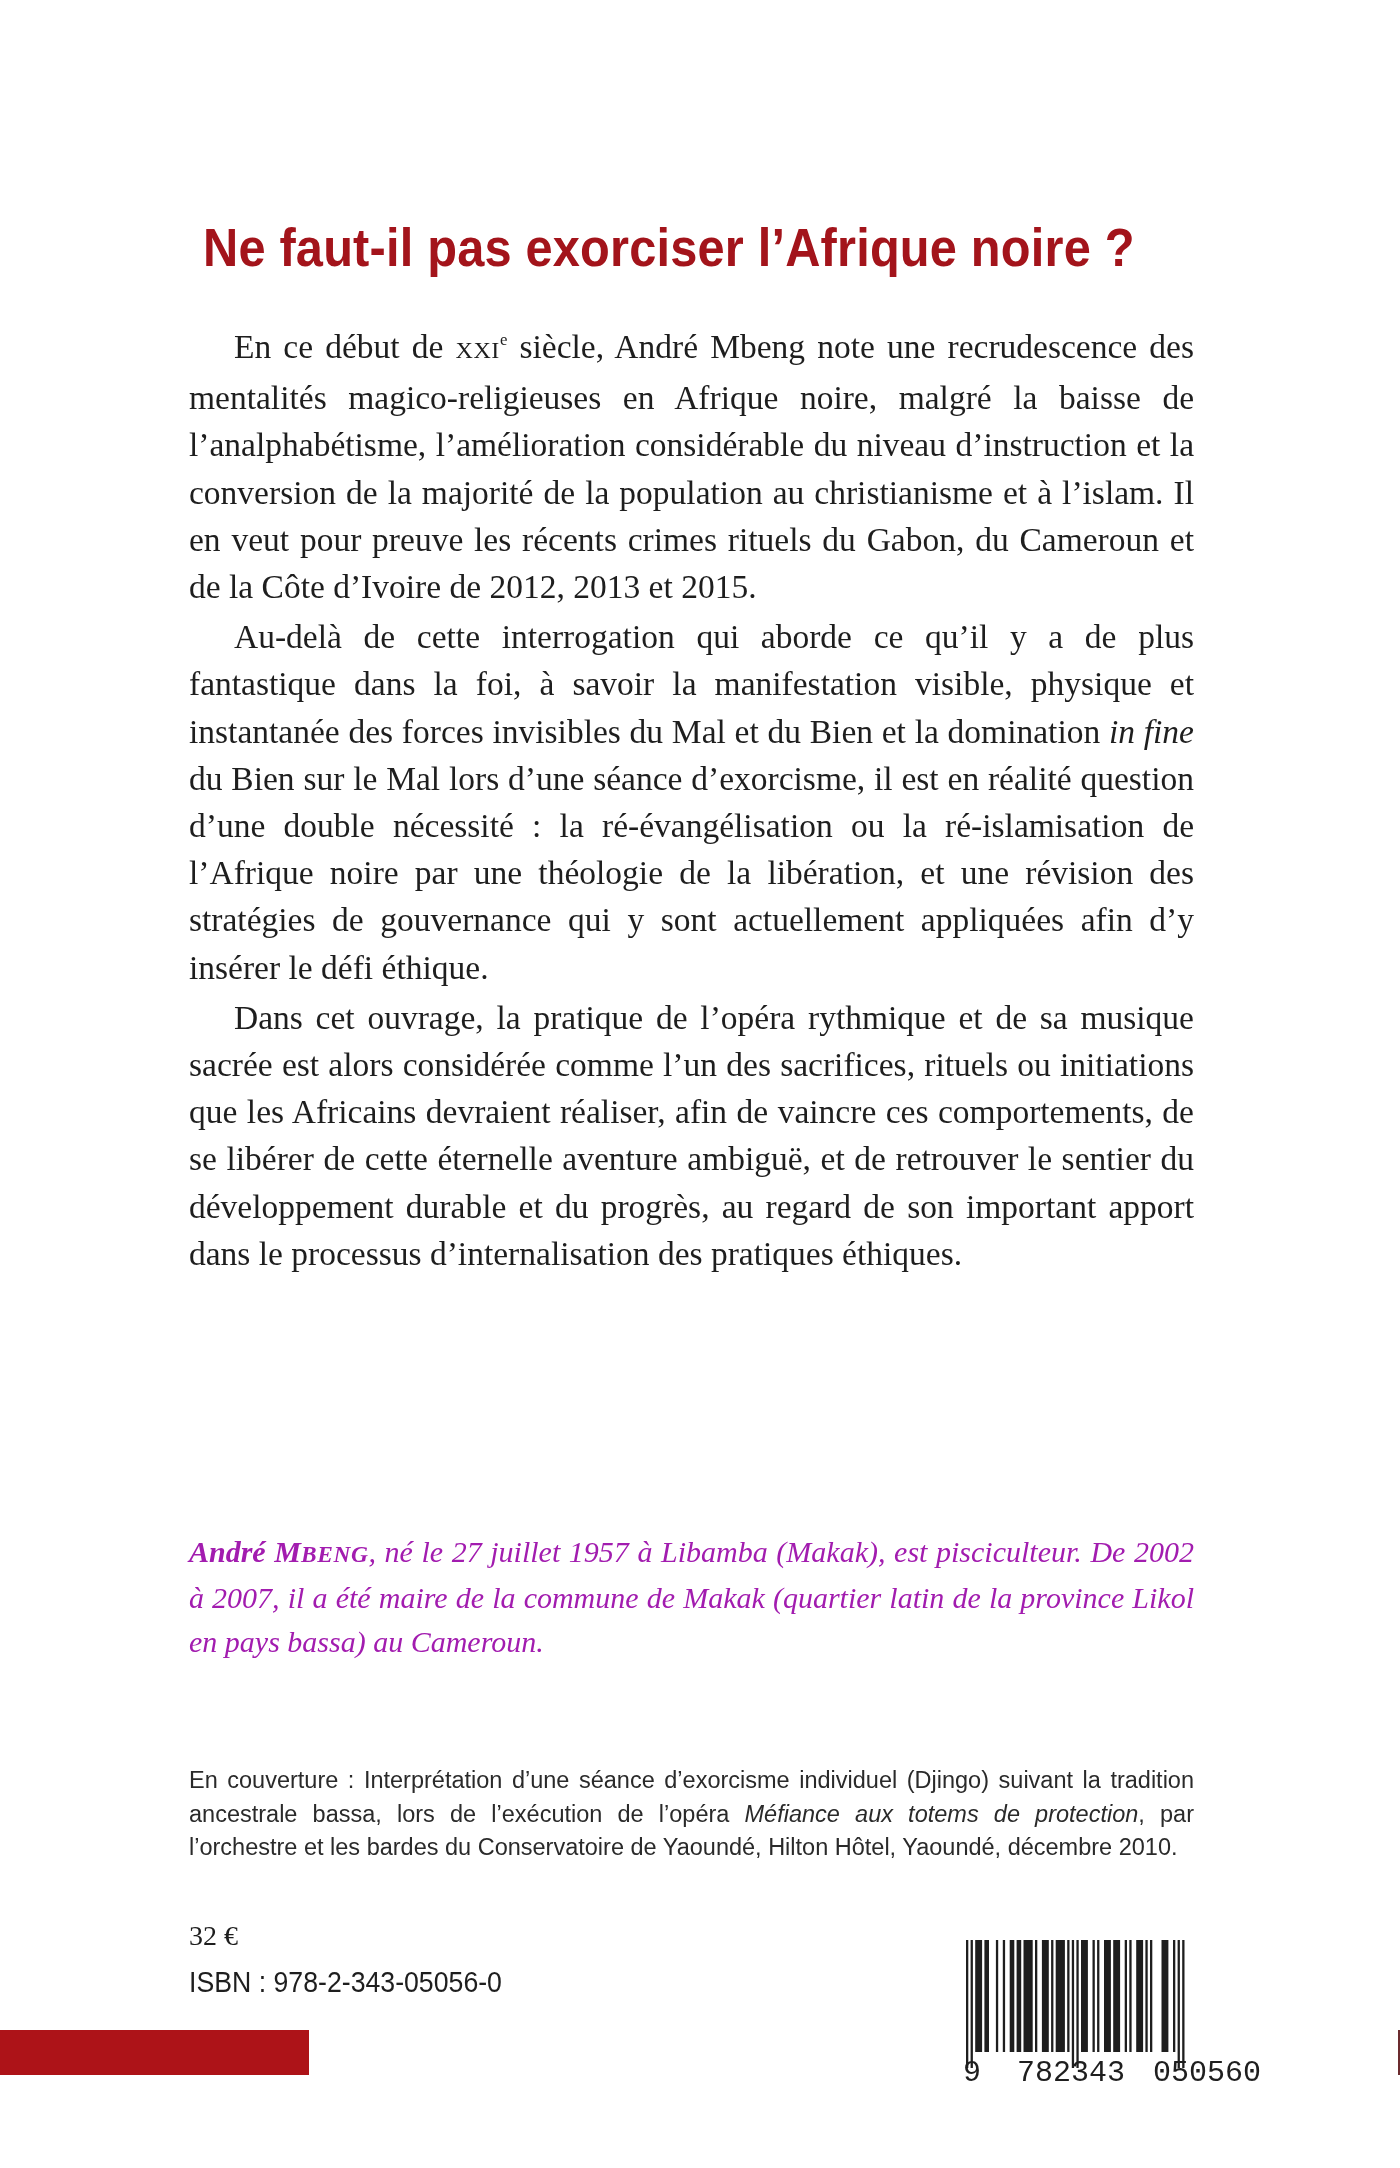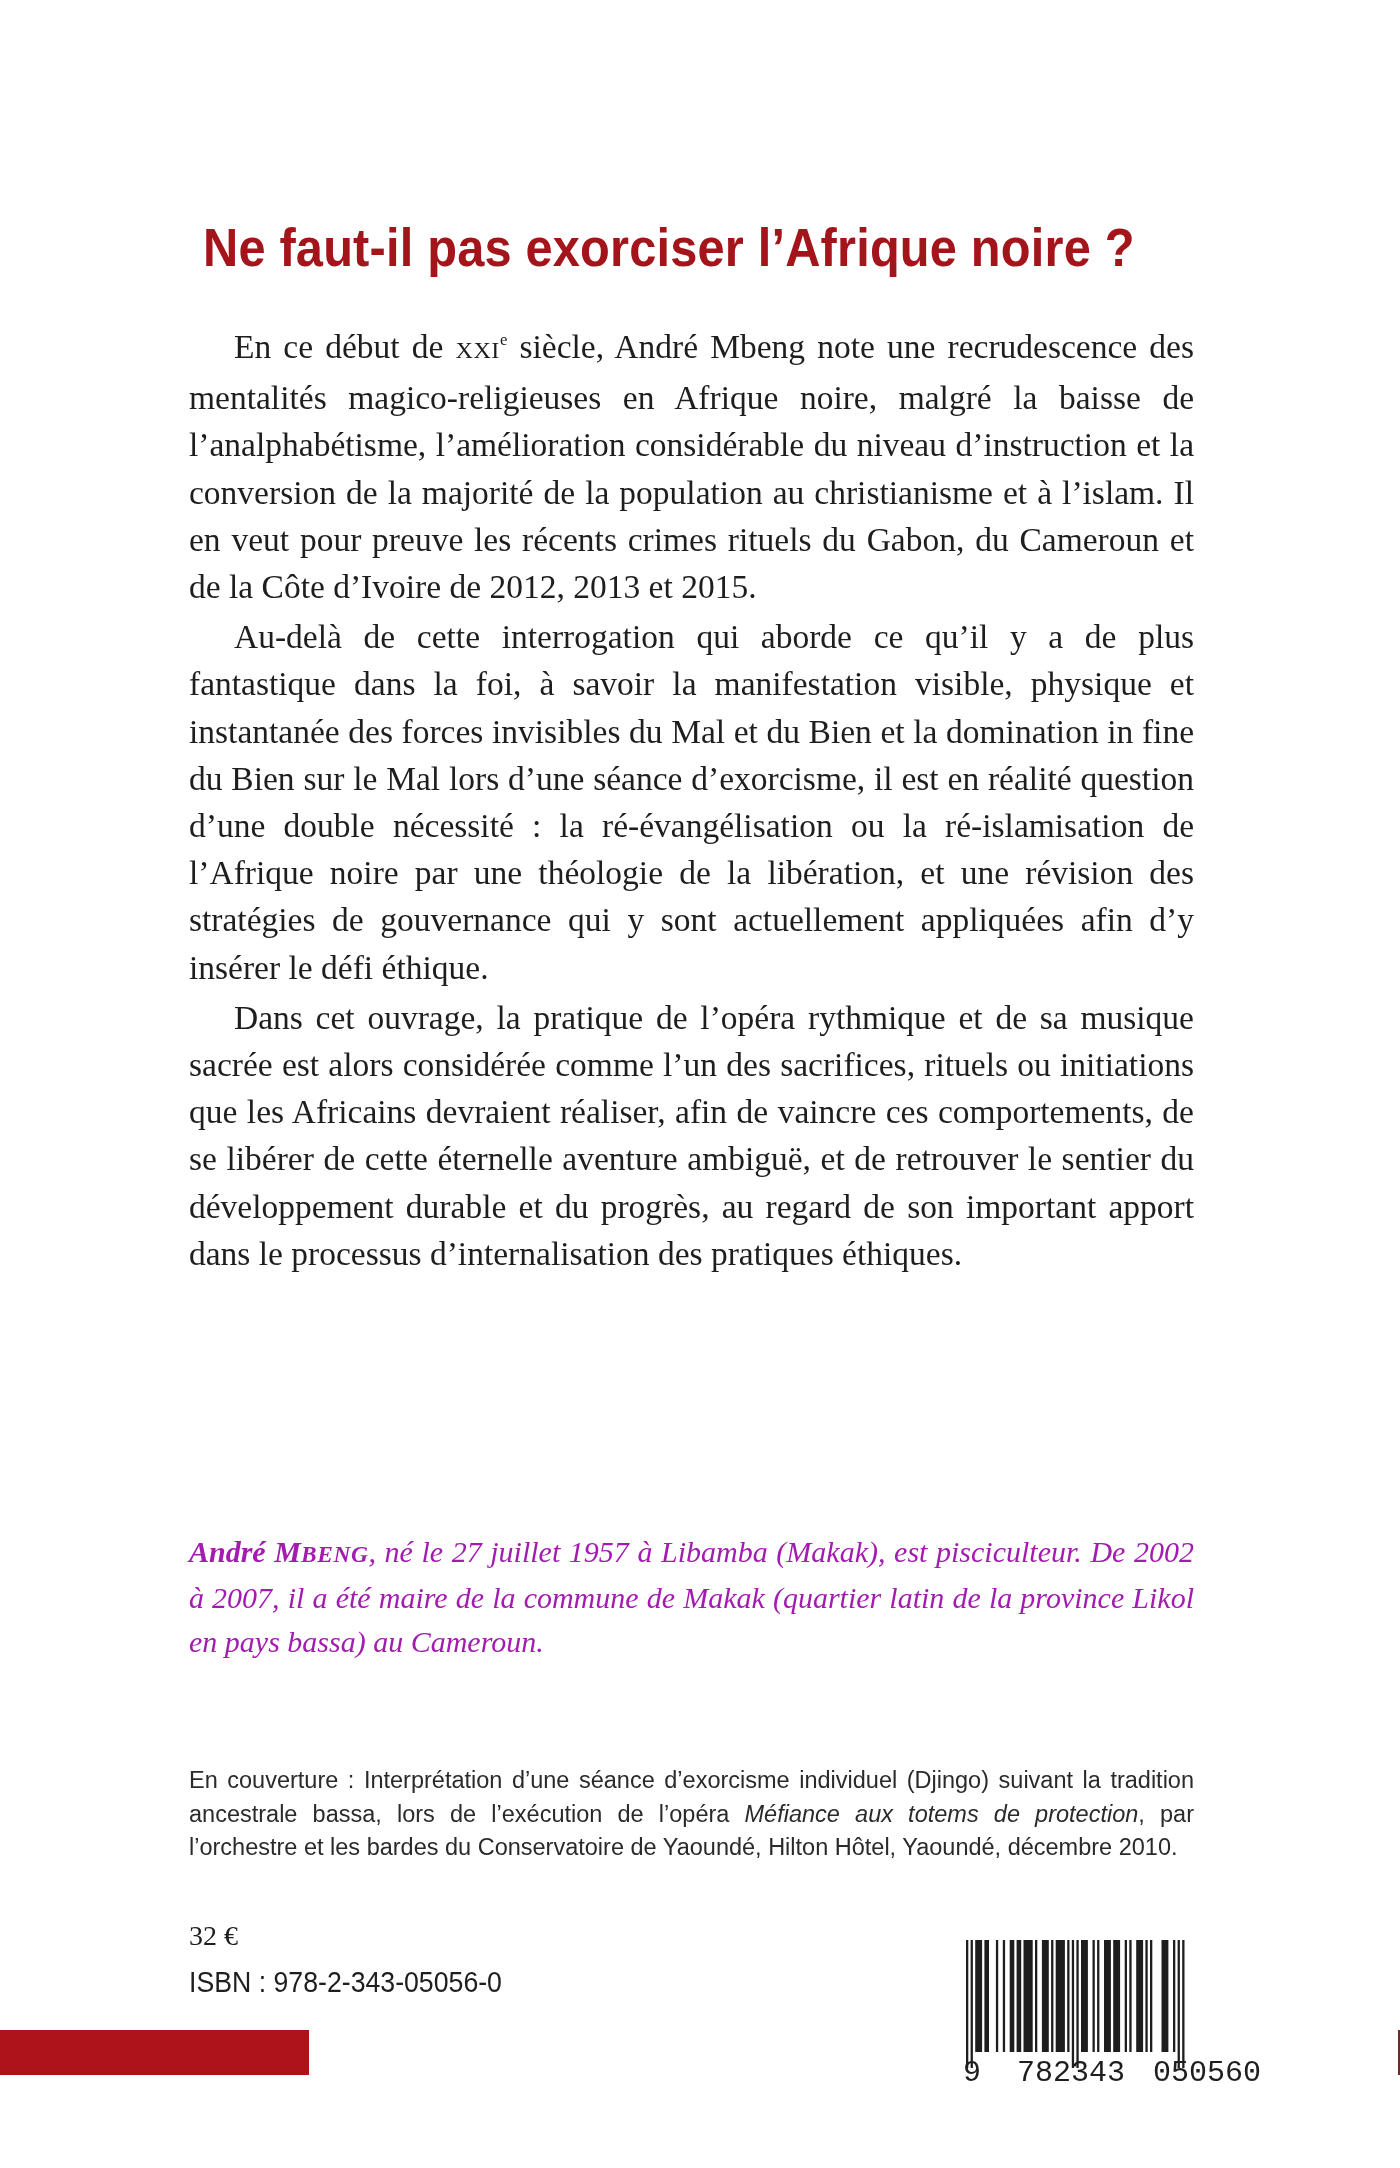--- a/index.html
+++ b/index.html
@@ -15,21 +15,21 @@
 
     .body-text {
       position: absolute; left: 189px; top: 323px; width: 1005px;
       font-family: "Liberation Serif", serif; font-size: 33.5px; line-height: 47.2px;
       color: #1e1e1e; text-align: justify;
     }
     .body-text p { margin: 0; text-indent: 45px; }
     .body-text p + p { margin-top: 3px; }
     .sc { font-size: 0.72em; letter-spacing: 0.5px; }
     sup.e { font-size: 0.5em; vertical-align: 0.75em; line-height: 0; }
-    .it { }
+    .it { font-style: italic; }
 
     .bio {
       position: absolute; left: 189px; top: 1530px; width: 1005px;
       font-family: "Liberation Serif", serif; font-style: italic; font-size: 30px; line-height: 44px;
       color: #a21caf; text-align: justify;
     }
     .bio .name { font-weight: bold; }
     .bio .name .smallcaps { font-size: 0.78em; letter-spacing: 0.6px; }
 
     .caption {

